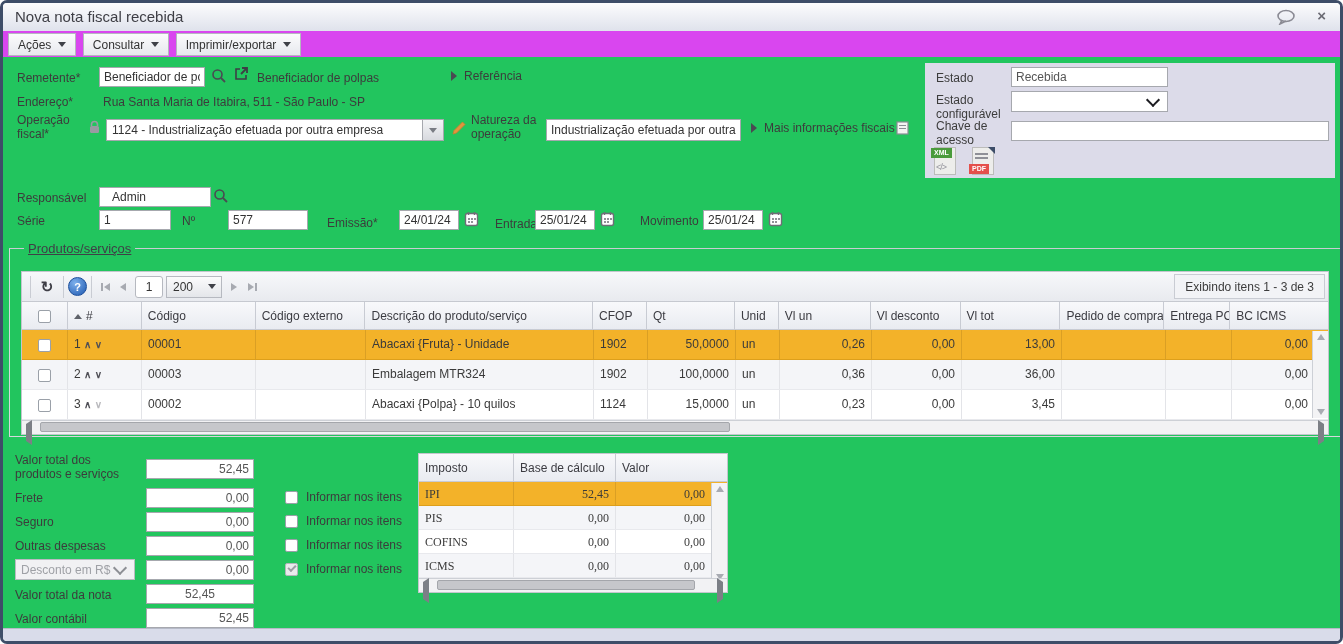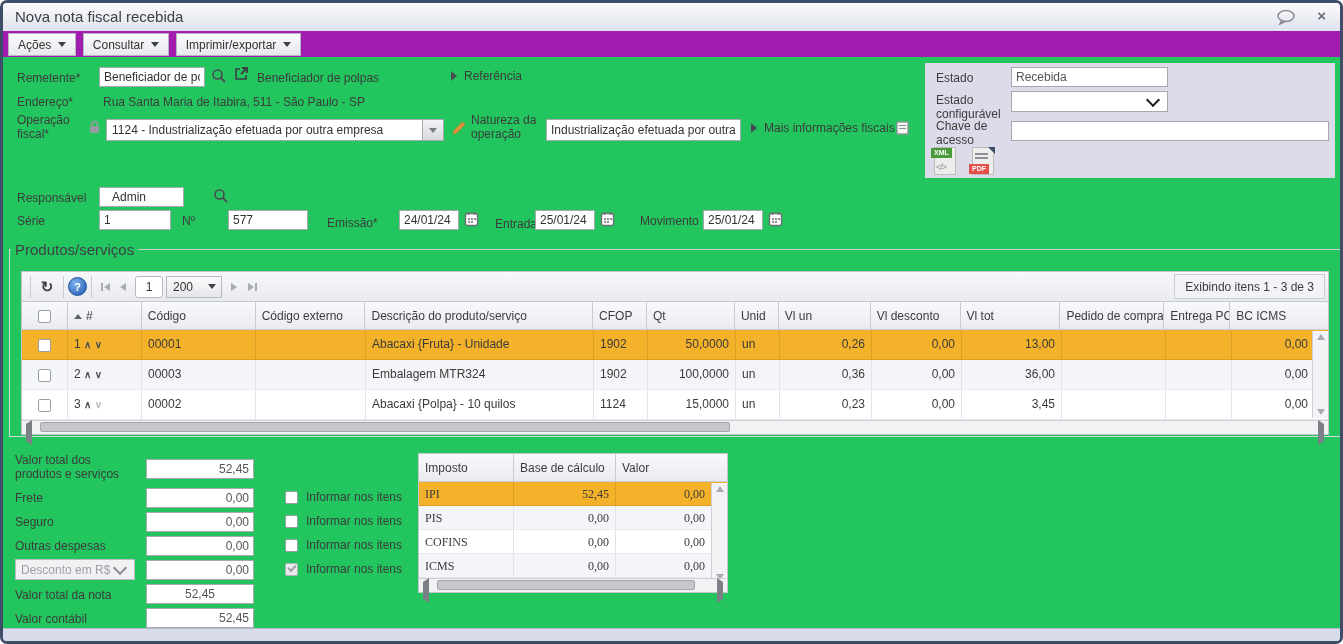--- a/index.html
+++ b/index.html
@@ -4,21 +4,21 @@
 <style>
   html,body{margin:0;padding:0;background:#fff;font-family:"Liberation Sans",sans-serif;}
   .screen{position:relative;width:1343px;height:644px;background:#fff;overflow:hidden;}
   .window{position:absolute;inset:0;border:3px solid #3e4d68;border-radius:7px;background:#fff;box-sizing:border-box;overflow:hidden;}
   
   .titlebar{position:absolute;left:0;right:0;top:0;height:28px;background:linear-gradient(#fcfcfd,#dfe2ec);border-bottom:1px solid #b9bdcb;}
   .title{position:absolute;left:12px;top:5px;font-size:15px;color:#3e3e45;}
   .tb-comment{position:absolute;right:42px;top:6px;width:22px;height:16px;cursor:pointer;}
   .tb-close{position:absolute;right:14px;top:4px;font-size:15px;font-weight:bold;color:#6b6b74;cursor:pointer;}
   
-  .menubar{position:absolute;left:0;right:0;top:28px;height:36px;background:#a21caf;border-bottom:1px solid #ef4444;padding:2px 0 0 5px;box-sizing:border-box;}
+  .menubar{position:absolute;left:0;right:0;top:28px;height:36px;background:#d946ef;border-bottom:1px solid #ef4444;padding:2px 0 0 5px;box-sizing:border-box;}
   .menu-btn{display:inline-flex;align-items:center;gap:7px;height:21px;border:1px solid #b4b7bf;background:linear-gradient(#fbfbfc,#e7e9ee);font-size:12px;color:#333;padding:0 9px;margin-right:2px;cursor:pointer;}
   .caret{width:0;height:0;border-left:4px solid transparent;border-right:4px solid transparent;border-top:5px solid #3f4148;}
   
   .content{position:absolute;left:0;right:0;top:54px;bottom:12px;background:#22c55e;}
   .lbl{position:absolute;font-size:12px;color:#3c3c3c;line-height:14px;}
   .inp{position:absolute;border:1px solid #a6a8ae;background:#fff;font-size:12px;color:#333;padding:1px 4px;box-sizing:border-box;height:20px;font-family:"Liberation Sans",sans-serif;}
   .inp.ro{color:#555;}
   .inp.r{text-align:right;}
   .inp.c{text-align:center;}
   .arrow-right{display:inline-block;width:0;height:0;border-top:5px solid transparent;border-bottom:5px solid transparent;border-left:6px solid #4a4a52;}
@@ -40,21 +40,21 @@
   .doc-icon{position:absolute;width:24px;height:27px;cursor:pointer;}
   .doc-body{position:absolute;left:1px;top:0;width:20px;height:26px;background:#ededeb;border:1px solid #bcbcba;}
   .doc-band{position:absolute;left:-2px;font-size:7px;font-weight:bold;color:#fff;padding:1px 3px;line-height:8px;}
   .band-green{top:1px;background:#4a9b3c;}
   .band-red{bottom:0;background:#e4504b;}
   .doc-code{position:absolute;left:3px;bottom:2px;font-size:9px;color:#97979f;letter-spacing:-1px;}
   .doc-corner{position:absolute;right:0;top:0;width:0;height:0;border-left:7px solid transparent;border-top:7px solid #3d4d68;}
   .doc-lines{position:absolute;left:4px;top:6px;width:13px;height:2px;background:#8f9097;box-shadow:0 4px 0 #8f9097;}
   
   fieldset.group{position:absolute;border:1px solid #d6d8dd;border-top-color:#c9ccd3;margin:0;padding:0;background:transparent;}
-  fieldset.group legend{font-size:15px;color:#3f3f46;padding:0 4px;margin-left:1px;}
+  fieldset.group legend{font-size:13px;color:#3f3f46;padding:0 4px;margin-left:14px;text-decoration:underline;}
   
   .grid{position:absolute;border:1px solid #c3c6cd;box-sizing:border-box;background:#fff;}
   .g-toolbar{height:30px;background:linear-gradient(#f7f8fa,#e8eaef);border-bottom:1px solid #c6c9d0;display:flex;align-items:center;padding:0 4px;position:relative;box-sizing:border-box;}
   .g-sep{width:1px;height:22px;background:#c9ccd3;margin:0 4px;}
   .tool-btn{width:24px;height:22px;display:flex;align-items:center;justify-content:center;font-size:15px;font-weight:bold;color:#3e3e46;cursor:pointer;}
   .help-btn{width:19px;height:19px;border-radius:50%;background:radial-gradient(circle at 35% 30%,#7db0ec,#1e58b0);border:1px solid #1b4e9b;color:#fff;font-size:11px;font-weight:bold;display:flex;align-items:center;justify-content:center;cursor:pointer;box-sizing:border-box;}
   .pg-btn{width:18px;height:20px;display:flex;align-items:center;justify-content:center;cursor:pointer;gap:1px;}
   .tri-l{width:0;height:0;border-top:4px solid transparent;border-bottom:4px solid transparent;border-right:6px solid #a7aab1;}
   .tri-r{width:0;height:0;border-top:4px solid transparent;border-bottom:4px solid transparent;border-left:6px solid #a7aab1;}
   .pg-bar{width:2px;height:8px;background:#a7aab1;}
@@ -222,21 +222,21 @@
       </div>
       <div class="doc-icon" style="left:46px;top:84px;">
         <span class="doc-body"></span>
         <span class="doc-corner"></span>
         <span class="doc-lines"></span>
         <span class="doc-band band-red">PDF</span>
       </div>
     </div>
 
     <div class="lbl" style="left:14px;top:134px;">Responsável</div>
-    <input class="inp" style="left: 96px; top: 130px; width: 85px; padding-left: 12px;" value="Admin">
+    <input class="inp" style="left: 96px; top: 130px; width: 112px; padding-left: 12px;" value="Admin">
     <div class="icon16" style="left:210px;top:131px;">
       <svg width="16" height="16" viewBox="0 0 16 16">
             <circle cx="6.5" cy="6.5" r="4.5" fill="none" stroke="#4a4a52" stroke-width="1.6"></circle>
             <line x1="10" y1="10" x2="14" y2="14" stroke="#4a4a52" stroke-width="1.8"></line>
           </svg>
     </div>
 
     <div class="lbl" style="left:14px;top:157px;">Série</div>
     <input class="inp" style="left: 96px; top: 153px; width: 72px;" value="1">
     <div class="lbl" style="left:179px;top:157px;">Nº</div>

